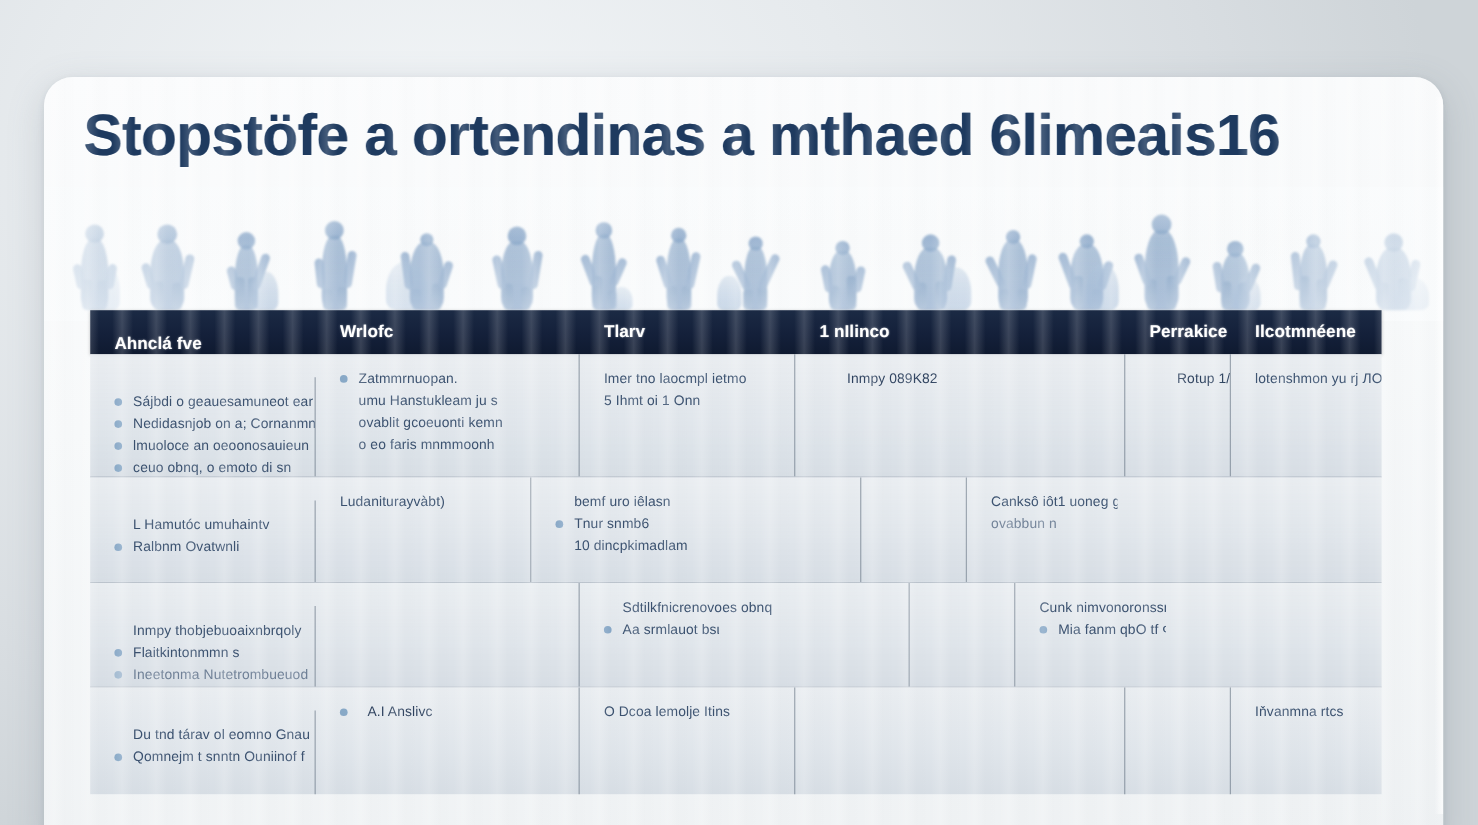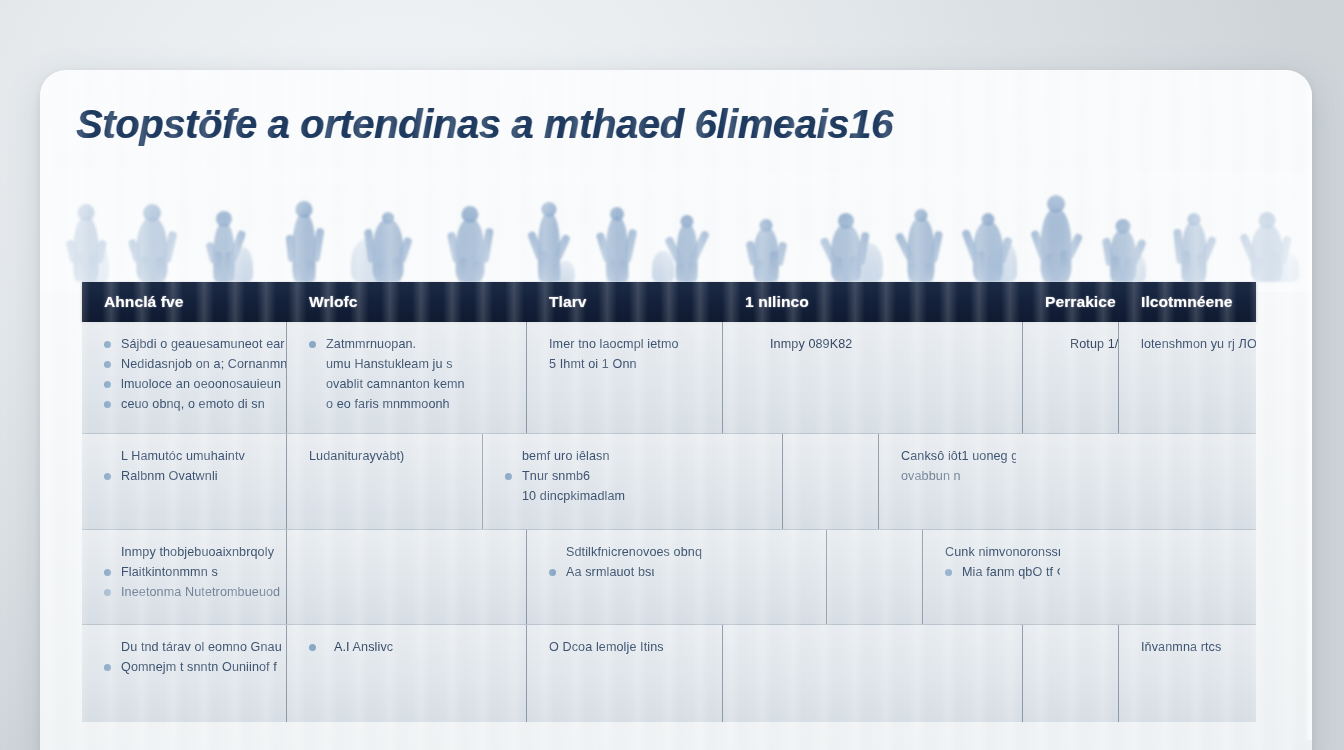--- a/index.html
+++ b/index.html
@@ -47,32 +47,31 @@
       rgba(255,255,255,0.00) 31px);
     opacity: 0.55;
   }
 
   
   #title {
     position: absolute;
     left: 36px;
     top: 22px;
     width: 1200px;
-    font-size: 40px;
+    font-size: 53px;
     line-height: 64px;
     font-weight: 700;
     letter-spacing: -0.4px;
     color: #1e3a5f;
     white-space: nowrap;
     text-shadow:
       0.6px 0 0 rgba(30,58,95,0.55),
       -0.6px 0 0 rgba(70,100,140,0.30),
       0 1px 2px rgba(255,255,255,0.8);
     filter: blur(0.35px);
-    font-style: italic;
   }
 
   
   #figure-band {
     position: absolute;
     left: 24px;
     top: 104px;
     width: 1226px;
     height: 108px;
     display: flex;
@@ -209,21 +208,21 @@
     border-radius: 50%;
     background: #6f97bd;
     opacity: 0.85;
     filter: blur(0.3px);
   }
   .line.indent { padding-left: 17px; }
   .line.dim { opacity: 0.62; }
   .line.strong { font-weight: 400; color: #1e3352; padding-left: 25px; }
 
   
-  .c1 { width: 205px; }
+  .c1 { width: 205px; margin-top: 21px; }
   .c2 { width: 240px; }
   .c3 { width: 196px; }
   .c4 { width: 300px; }
   .c5 { width: 96px; }
   .c6 { width: 137px; }
   
   #page-edge {
     position: absolute;
     right: 0; top: 18px; bottom: 30px;
     width: 8px;
@@ -399,21 +398,21 @@
         <div class="row r1">
           <div class="cell c1">
             <span class="line bullet">Sájbdi o geauesamuneot ear ej</span>
             <span class="line bullet">Nedidasnjob on a; Cornanmnij y</span>
             <span class="line bullet">lmuoloce an oeoonosauieun</span>
             <span class="line bullet">ceuo obnq, o emoto di sn</span>
           </div>
           <div class="cell c2">
             <span class="line bullet">Zatmmrnuopan.</span>
             <span class="line indent">umu Hanstukleam ju s</span>
-            <span class="line indent">ovablit camnanton kemn</span>
+            <span class="line indent">ovablit gcoeuonti kemn</span>
             <span class="line indent">o eo faris mnmmoonh</span>
           </div>
           <div class="cell c3">
             <span class="line">Imer tno laocmpl ietmo</span>
             <span class="line">5 Ihmt oi 1 Onn</span>
           </div>
           <div class="cell c4">
             <span class="line strong">Inmpy 089K82</span>
           </div>
           <div class="cell c5">

